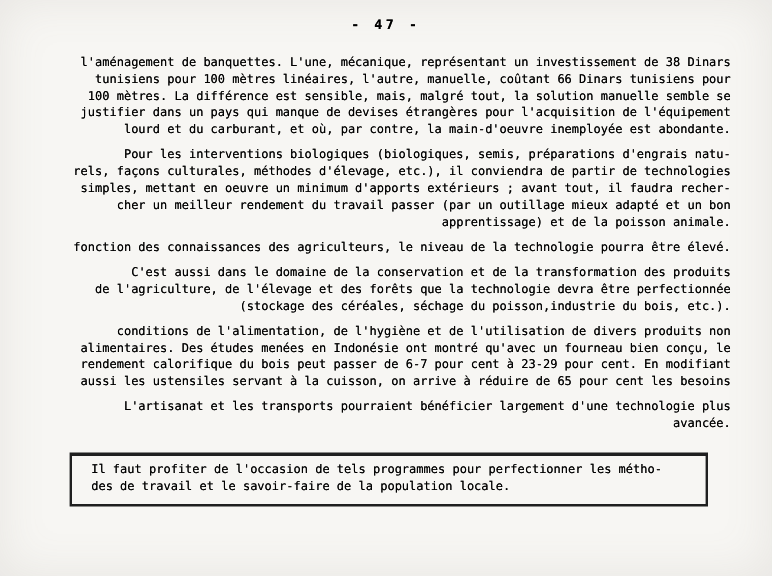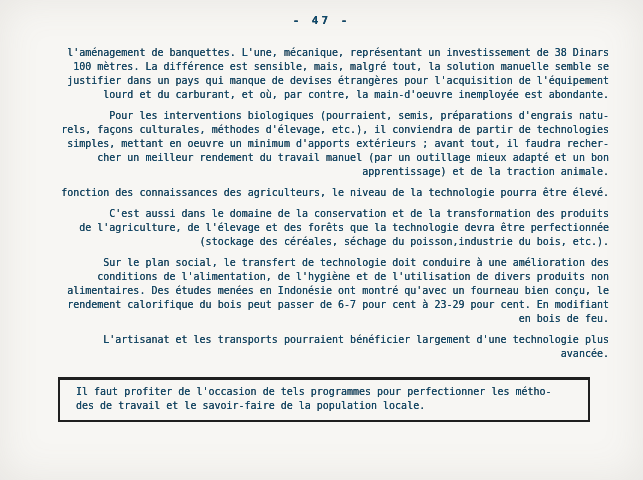--- a/index.html
+++ b/index.html
@@ -47,51 +47,51 @@
     border: 2px solid #1f1f1f;
     border-top-width: 3px;
     padding: 5px 8px 7px 16px;
     font-size: 10px;
     text-shadow: 0 0 0.4px rgba(20,20,20,0.85);
   }
 </style>
 </head>
 <body>
 
-<div class="page" style="background: rgb(247, 246, 243); color: #0c4a6e;">
+<div class="page" style="background: rgb(247, 246, 243); color: #000000;">
   <div class="page-number">- 47 -</div>
 
   <div class="content" id="paragraphs">
       <div class="para">
         <div class="line"><span>l'aménagement de banquettes. L'une, mécanique, représentant un investissement de 38 Dinars</span></div>
+        <div class="line"><span>tunisiens pour 100 mètres linéaires, l'autre, manuelle, coûtant 66 Dinars tunisiens pour</span></div>
         <div class="line"><span>100 mètres. La différence est sensible, mais, malgré tout, la solution manuelle semble se</span></div>
         <div class="line"><span>justifier dans un pays qui manque de devises étrangères pour l'acquisition de l'équipement</span></div>
         <div class="line"><span>lourd et du carburant, et où, par contre, la main-d'oeuvre inemployée est abondante.</span></div>
       </div>
       <div class="para">
-        <div class="line indent"><span>Pour les </span><span class="u">interventions biologiques</span><span> (pourraient, semis, préparations d'engrais natu-</span></div>
+        <div class="line indent"><span>Pour les </span><span class="u">interventions biologiques</span><span> (biologiques, semis, préparations d'engrais natu-</span></div>
         <div class="line"><span>rels, façons culturales, méthodes d'élevage, etc.), il conviendra de partir de technologies</span></div>
         <div class="line"><span>simples, mettant en oeuvre un minimum d'apports extérieurs ; avant tout, il faudra recher-</span></div>
-        <div class="line"><span>cher un meilleur rendement du travail manuel (par un outillage mieux adapté et un bon</span></div>
-        <div class="line"><span>apprentissage) et de la traction animale.</span></div>
+        <div class="line"><span>cher un meilleur rendement du travail passer (par un outillage mieux adapté et un bon</span></div>
+        <div class="line"><span>apprentissage) et de la poisson animale.</span></div>
       </div>
       <div class="para">
         <div class="line"><span>fonction des connaissances des agriculteurs, le niveau de la technologie pourra être élevé.</span></div>
       </div>
       <div class="para">
         <div class="line indent"><span>C'est aussi dans le domaine de la conservation et de la transformation des produits</span></div>
         <div class="line"><span>de l'agriculture, de l'élevage et des forêts que la technologie devra être perfectionnée</span></div>
         <div class="line"><span>(stockage des céréales, séchage du poisson,industrie du bois, etc.).</span></div>
       </div>
       <div class="para">
-        <div class="line indent"><span>Sur le plan </span><span class="u">social</span><span>, le transfert de technologie doit conduire à une amélioration des</span></div>
         <div class="line"><span>conditions de l'alimentation, de l'hygiène et de l'utilisation de divers produits non</span></div>
         <div class="line"><span>alimentaires. Des études menées en Indonésie ont montré qu'avec un fourneau bien conçu, le</span></div>
         <div class="line"><span>rendement calorifique du bois peut passer de 6-7 pour cent à 23-29 pour cent. En modifiant</span></div>
-        <div class="line"><span>en bois de feu.</span></div>
+        <div class="line"><span>aussi les ustensiles servant à la cuisson, on arrive à réduire de 65 pour cent les besoins</span></div>
       </div>
       <div class="para">
         <div class="line indent"><span>L'artisanat et les transports pourraient bénéficier largement d'une technologie plus</span></div>
         <div class="line"><span>avancée.</span></div>
       </div>
     </div>
 
   <div class="content" style="margin-top:16px;">
     <div class="boxed-note" id="boxed-note" style="border-color: rgb(31, 31, 31);">
         <div class="line"><span>Il faut profiter de l'occasion de tels programmes pour perfectionner les métho-</span></div>

